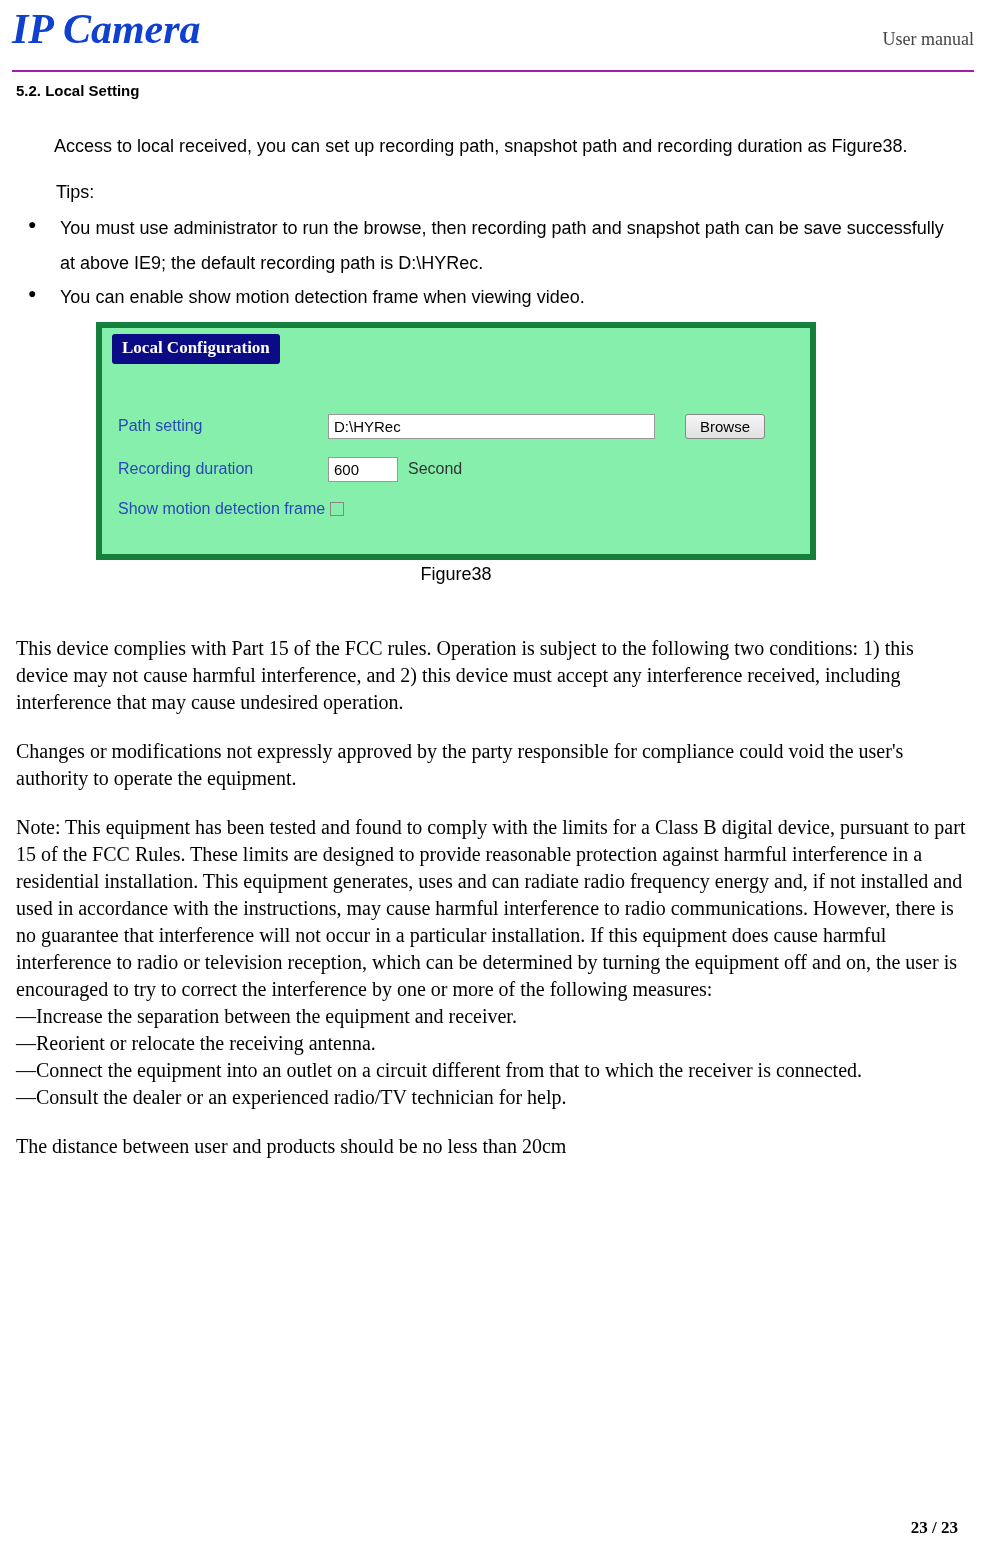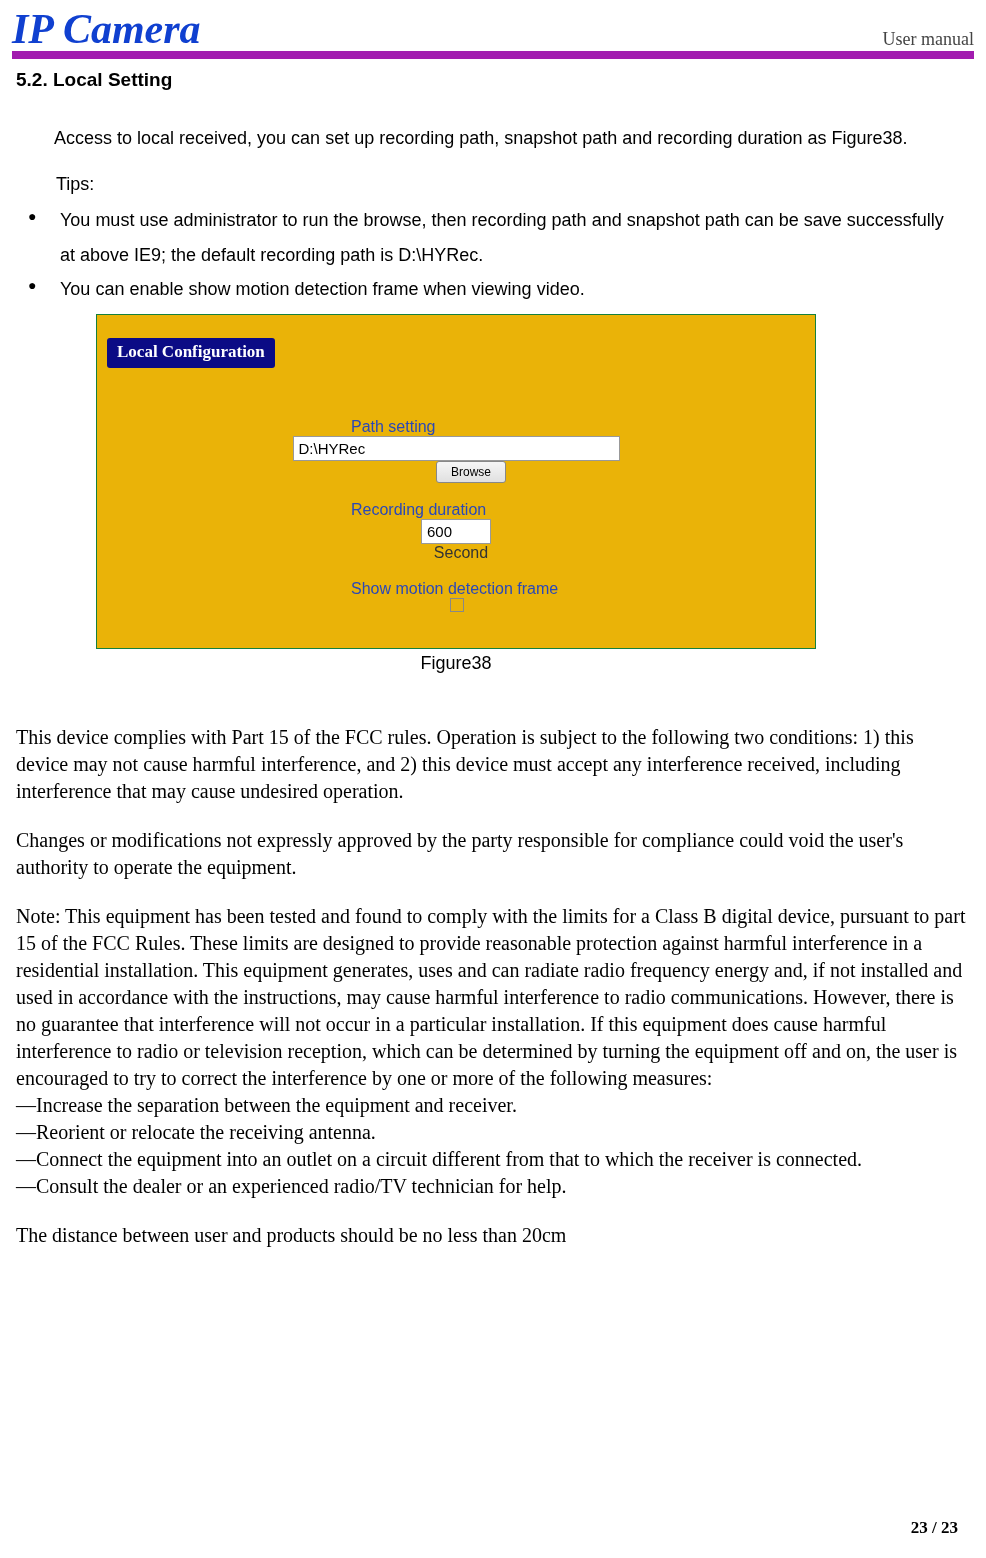--- a/index.html
+++ b/index.html
@@ -10,40 +10,40 @@
       font-family: Arial, Helvetica, sans-serif;
       font-size: 18px;
       color: #000;
       padding: 8px 12px;
       position: relative;
     }
     .header-row {
       display: flex;
       justify-content: space-between;
       align-items: flex-end;
-      border-bottom: 8px solid #a21caf;
-      padding-bottom: 1px;
+      border-bottom: 2px solid #a21caf;
+      padding-bottom: 20px;
       margin-bottom: 10px;
     }
     .logo {
       font-family: 'Brush Script MT', 'Segoe Script', cursive;
       font-style: italic;
       font-size: 42px;
       color: #1040d0;
       font-weight: bold;
       line-height: 1;
     }
     .user-manual {
       font-family: 'Times New Roman', serif;
       font-size: 18px;
       color: #444;
     }
     .section-title {
       font-weight: bold;
-      font-size: 19px;
+      font-size: 15px;
       margin: 4px 0 30px 4px;
     }
     .intro {
       margin: 0 12px 12px 12px;
       line-height: 1.9;
       text-align: justify;
     }
     .intro-indent { display:inline-block; width: 30px; }
     .tips-label {
       margin-left: 44px;
@@ -63,64 +63,63 @@
       position: absolute;
       left: 4px;
       top: 0;
       font-size: 14px;
     }
     .figure-wrap {
       margin: 0 0 0 84px;
       width: 720px;
     }
     .config-box {
-      border: 1px solid #15803d;
-      background: #eab308;
-      padding: 17px 0 18px 0;
+      border: 6px solid #15803d;
+      background: #86efac;
+      padding: 0 0 18px 0;
     }
     .config-title {
       display: inline-block;
       background: #0b0b85;
       color: #fff;
       font-weight: bold;
       font-family: 'Times New Roman', serif;
       font-size: 17px;
       padding: 4px 10px 6px 10px;
       margin: 6px 0 0 10px;
       border-radius: 3px;
     }
     .config-body {
       margin-top: 50px;
       padding: 0 16px;
     }
     .form-row {
       display: flex;
       align-items: center;
       margin-bottom: 18px;
-      flex-direction: column;
     }
     .form-label {
       color: #2a48b8;
       font-family: Arial, sans-serif;
       font-size: 16px;
       width: 210px;
     }
     .text-input {
       font-family: Arial;
       font-size: 15px;
       border: 1px solid #999;
       padding: 3px 5px;
       background: #fff;
     }
     .path-input { width: 327px; }
     .dur-input { width: 70px; }
     .browse-btn {
       margin-left: 30px;
       font-family: Arial;
-      font-size: 12px;
+      font-size: 15px;
       padding: 3px 14px;
       background: linear-gradient(#f6f6f6,#e0e0e0);
       border: 1px solid #888;
       border-radius: 3px;
       cursor: pointer;
     }
     .second-label {
       margin-left: 10px;
       font-size: 16px;
       color: #333;

